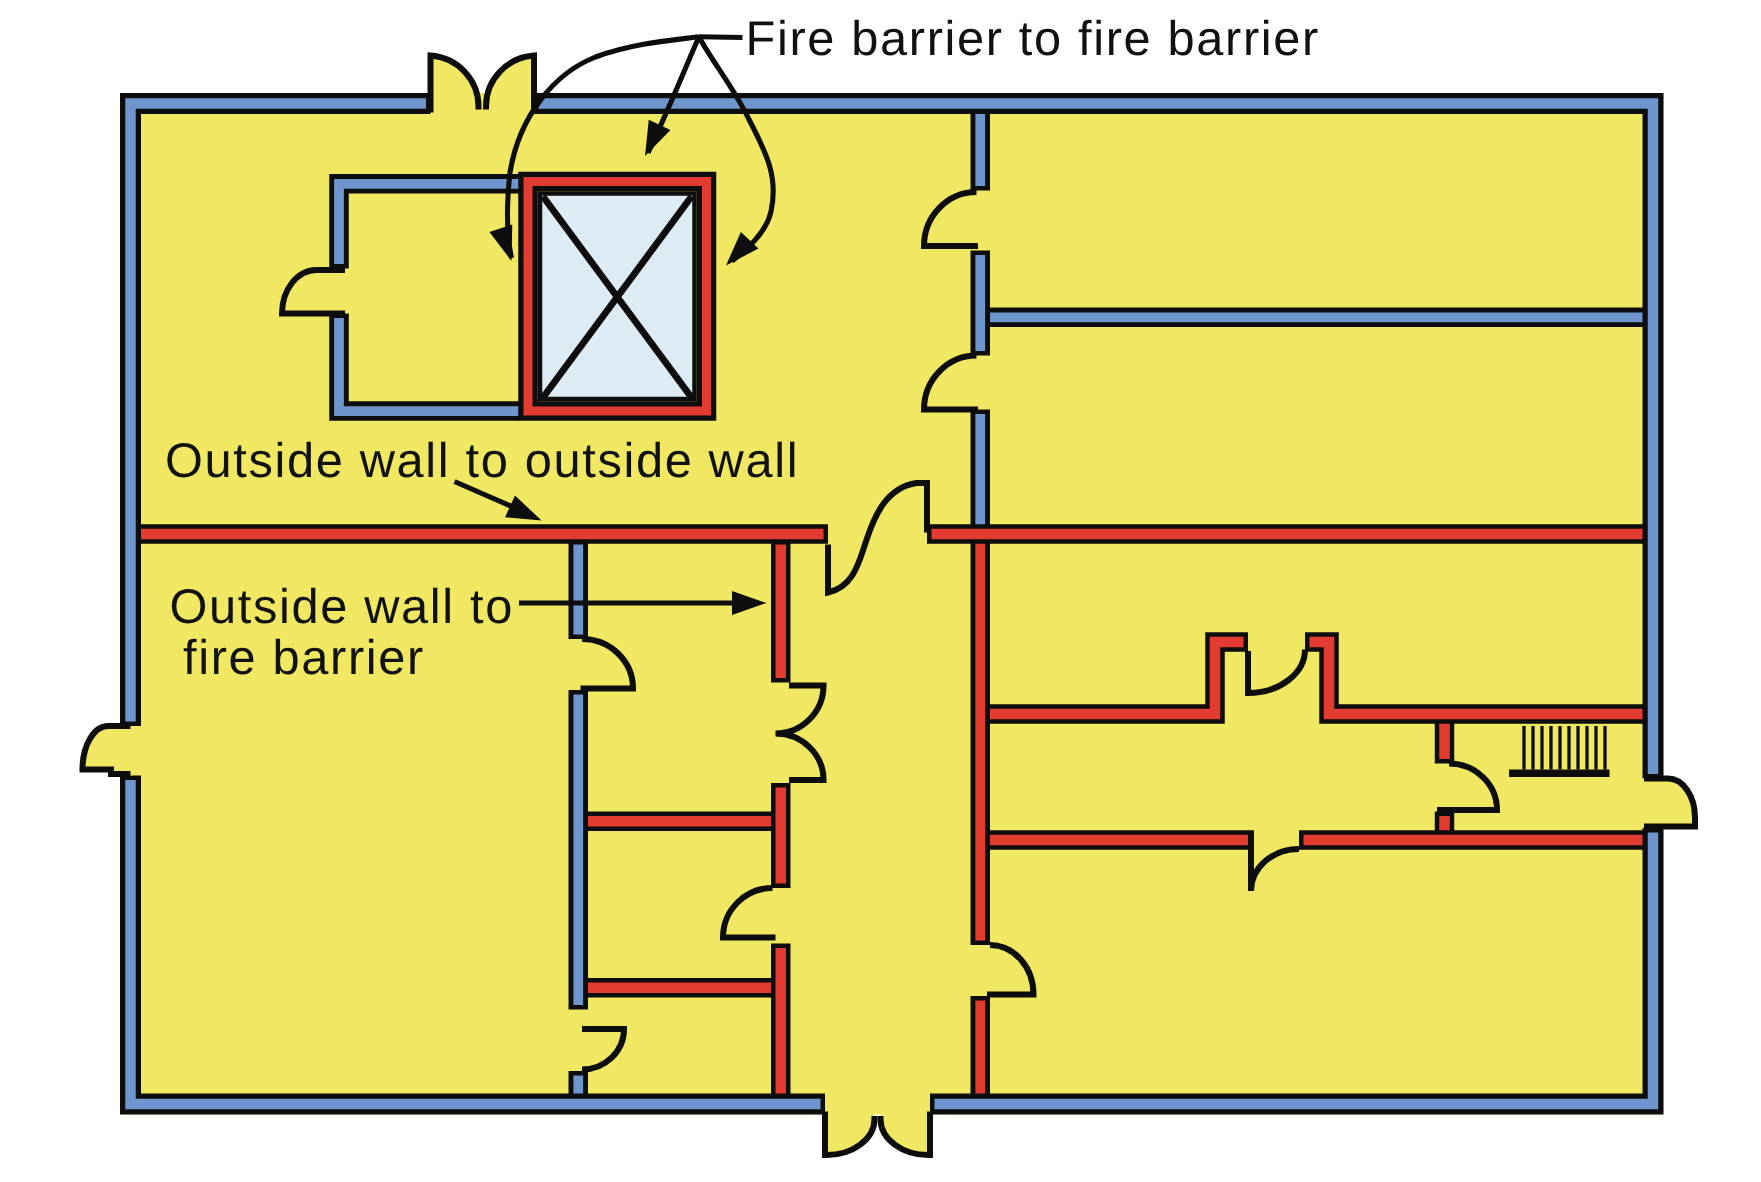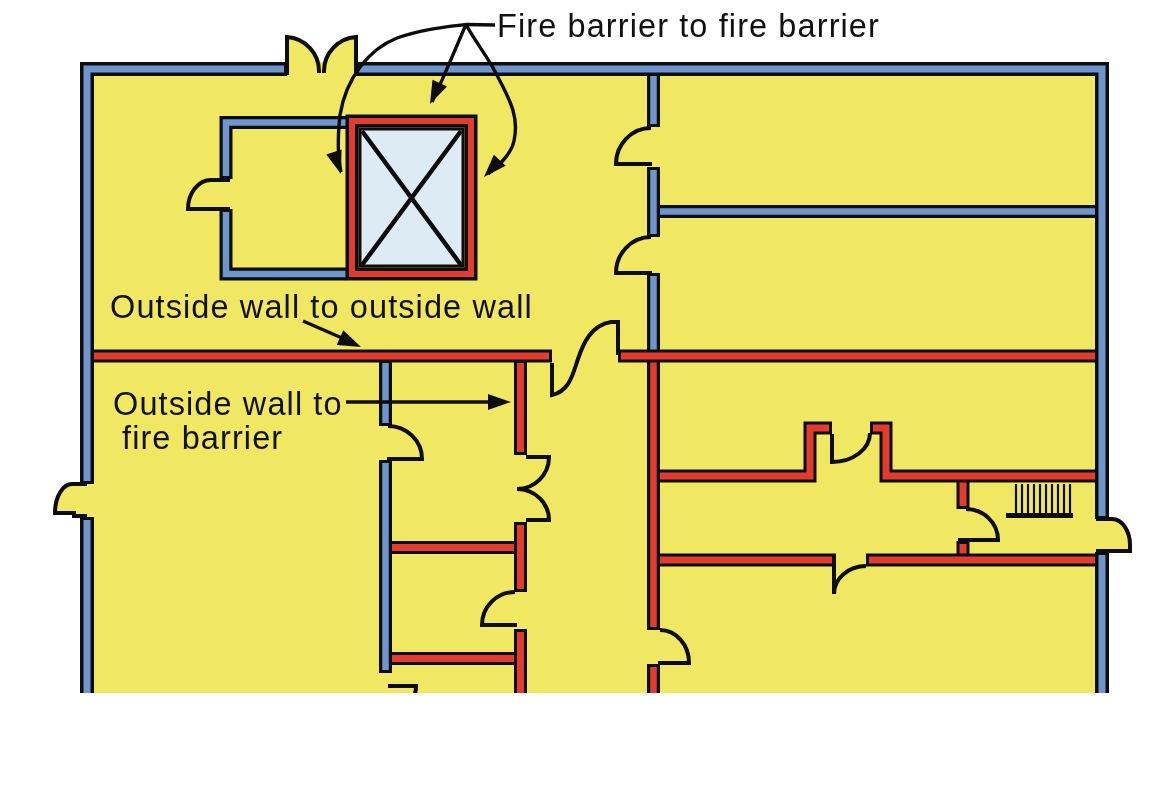--- a/index.html
+++ b/index.html
@@ -1,19 +1,19 @@
 <!DOCTYPE html>
 <html style="--background: #ffffff; --floor: #F0E763; --outside-wall: #6E96CC; --fire-barrier: #E23B30; --shaft-fill: #DDEBF5; --outline: #0d0d0d; --text: #111111;"><head>
 <meta charset="utf-8">
 <style>
   html, body { margin: 0; padding: 0; background: #ffffff; }
   .stage {
     position: relative;
     width: 1174px;
-    height: 693px;
+    height: 788px;
     background: var(--background, #ffffff);
     font-family: "Liberation Sans", sans-serif;
     overflow: hidden;
   }
   svg { display: block; }
   .floor       { fill: var(--floor); }
   .wall-black  { stroke: var(--outline); fill: none; stroke-linecap: butt; }
   .wall-blue   { stroke: var(--outside-wall); fill: none; stroke-linecap: butt; }
   .wall-red    { stroke: var(--fire-barrier); fill: none; stroke-linecap: butt; }
   .door        { stroke: var(--outline); fill: none; stroke-width: 4; }

